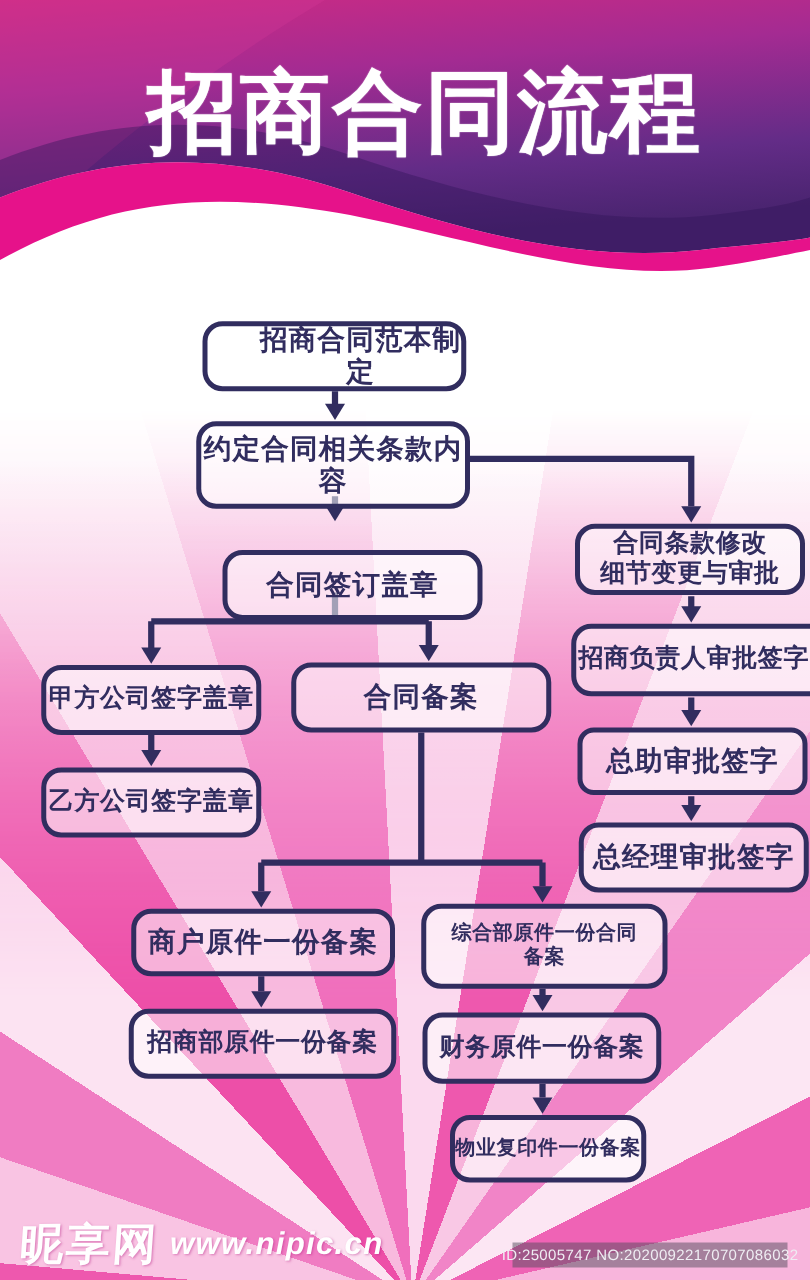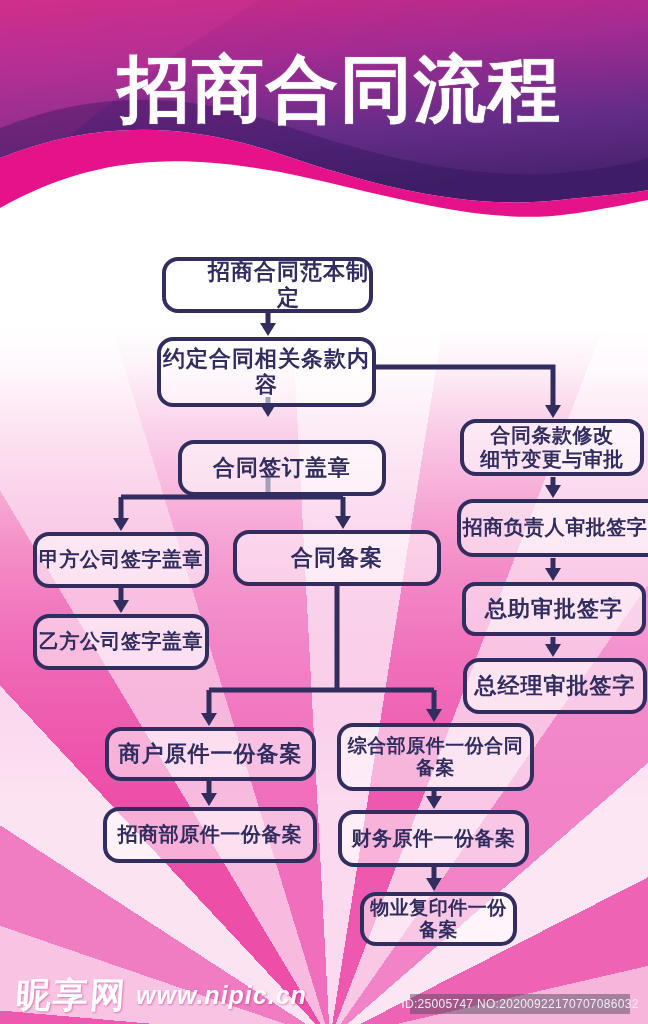--- a/index.html
+++ b/index.html
@@ -51,21 +51,21 @@
   .node{
     position:absolute;box-sizing:border-box;
     border:4px solid #312d5f;border-radius:16px;
     background:rgba(255,255,255,0.55);
     display:flex;flex-direction:column;align-items:center;justify-content:center;
     color:#312d5f;font-weight:bold;font-size:22px;letter-spacing:1px;
     text-align:center;line-height:1.18;
     z-index:3;
   }
   .node.f20{font-size:20px;letter-spacing:0.5px;}
-  .node.f19{font-size:19px;letter-spacing:0.5px;}
+  .node.f19{font-size:16px;letter-spacing:0.5px;}
   .connectors{position:absolute;top:0;left:0;z-index:2;}
   
   .watermark{
     position:absolute;left:16px;top:972px;height:46px;
     display:flex;align-items:center;gap:9px;z-index:6;color:#fff;
     text-shadow:1px 1px 2px rgba(180,30,130,.45);
   }
   .wm-name{font-size:35px;font-weight:800;transform:skewX(-4deg);letter-spacing:2px;}
   .wm-url{font-size:25px;font-weight:800;font-style:italic;letter-spacing:1px;}
   .idbar{

